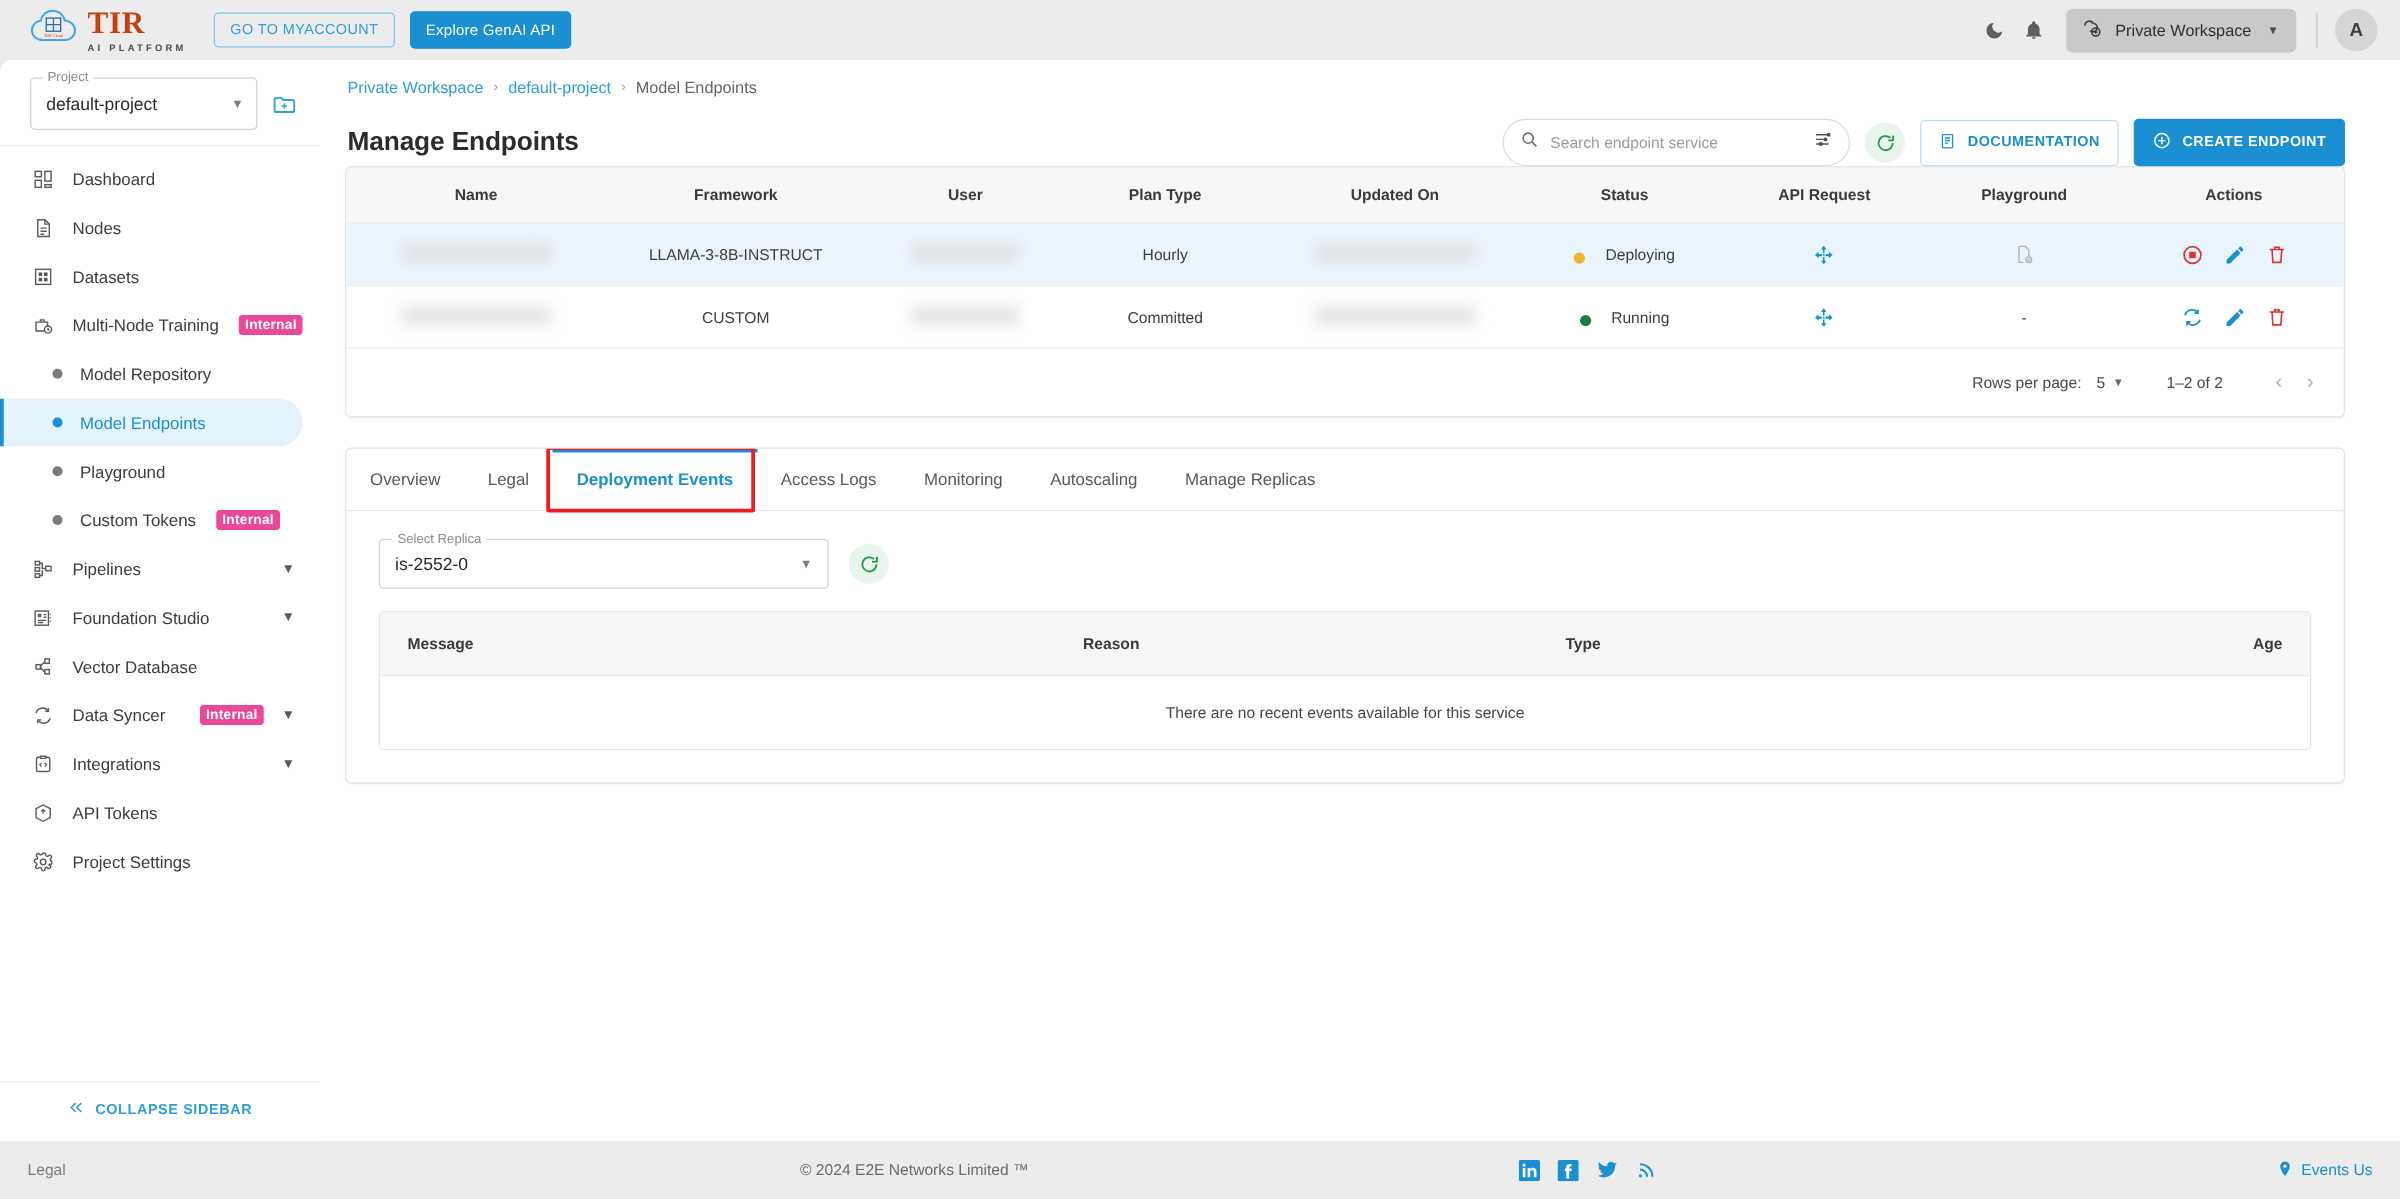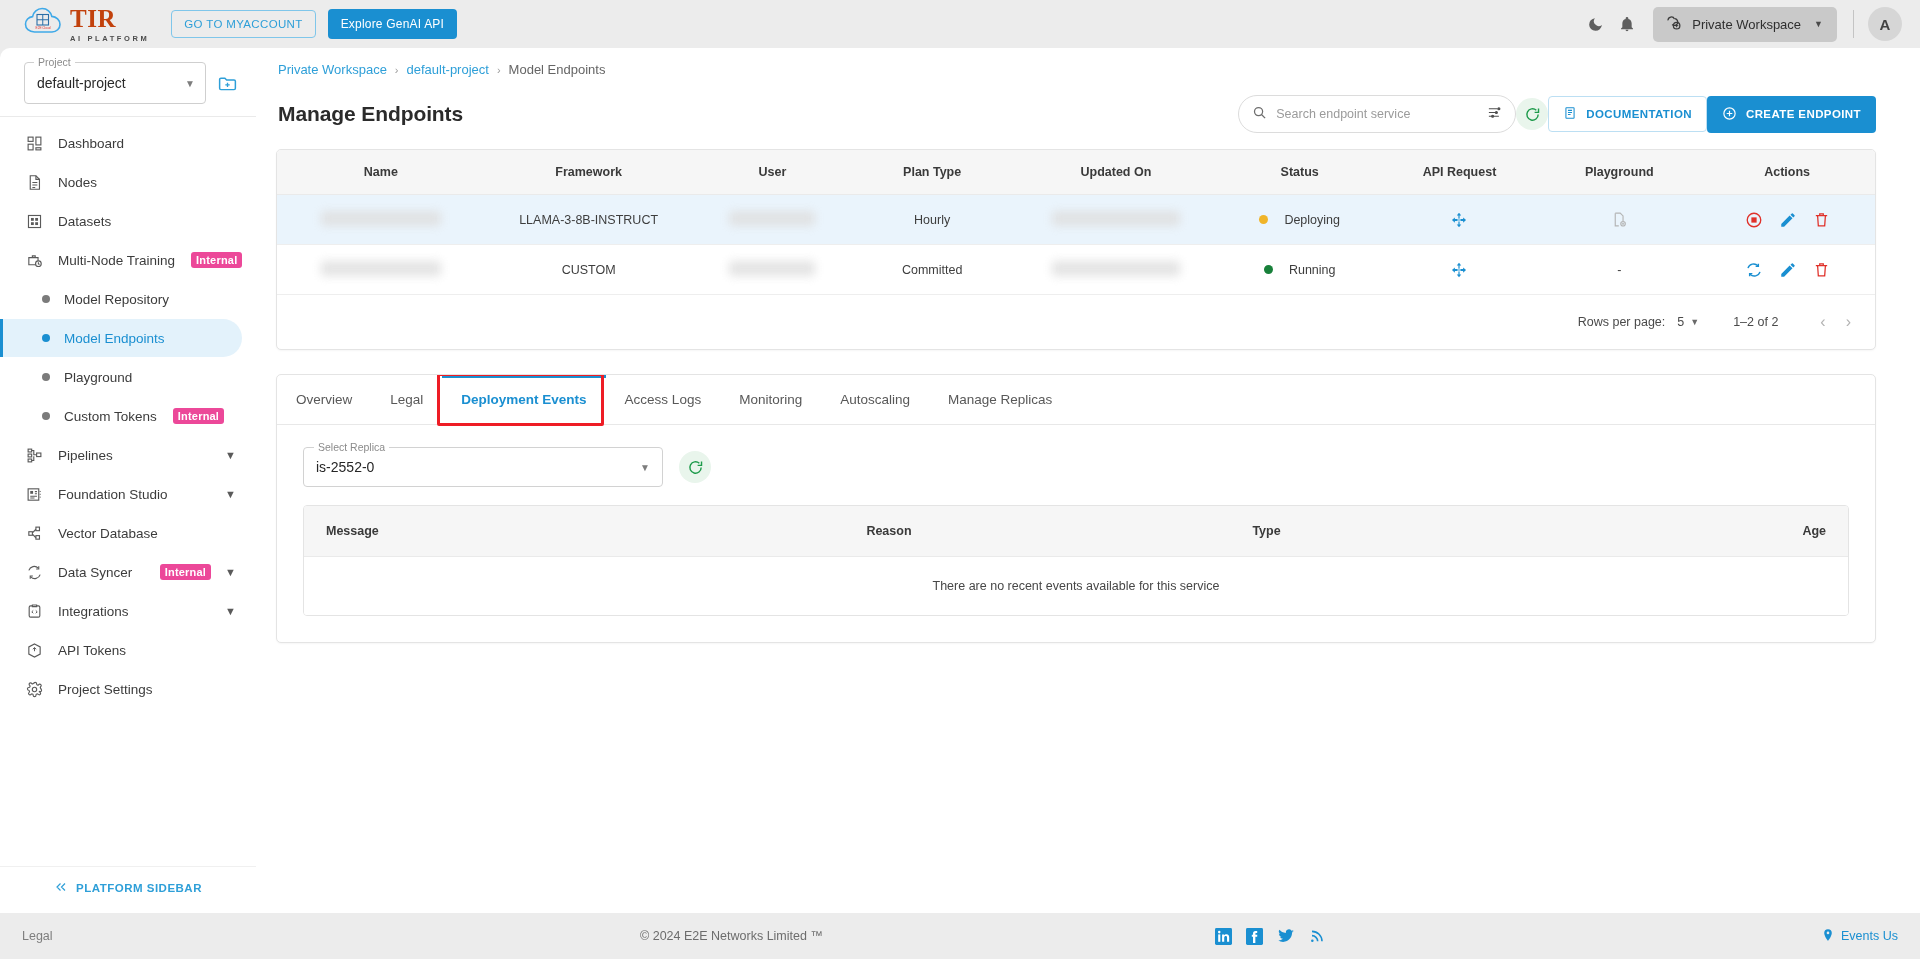--- a/index.html
+++ b/index.html
@@ -143,21 +143,21 @@
   }
   .main-inner { padding: 14px 44px 0 20px; }
 
   .breadcrumb { display:flex; align-items:center; gap: 8px; font-size: 13px; padding-left: 2px; }
   .breadcrumb a { color: #2e9fd8; text-decoration: none; cursor: pointer; }
   .breadcrumb .sep { color: #9b9b9b; font-size: 11px; }
   .breadcrumb .cur { color: #656565; }
 
   .page-title-row { display: flex; align-items: center; margin-top: 18px; padding-left: 2px; }
   .page-title { font-size: 21px; font-weight: 700; color: #2b2b2b; letter-spacing: -.1px; }
-  .title-actions { margin-left: auto; display:flex; align-items:center; }
+  .title-actions { margin-left: auto; display:flex; align-items:center; gap: 12px; }
 
   .searchbox {
     width: 278px; height: 38px;
     border: 1px solid #dcdcdc; border-radius: 19px;
     display:flex; align-items:center; gap: 9px; padding: 0 13px;
     background:#fff;
   }
   .searchbox input {
     flex: 1 1 auto; border: none; outline: none; font-size: 12.5px;
     color: #404040; background: transparent;
@@ -177,21 +177,20 @@
   }
   .btn-create {
     display:flex; align-items:center; gap: 9px;
     border: none; border-radius: 4px; background:#1a8fd1; color:#fff;
     font-size: 11.5px; font-weight: 700; letter-spacing:.4px;
     padding: 10px 15px; cursor:pointer; white-space: nowrap;
   }
 
   
   .card {
-    margin-top: 16px;
     border: 1px solid #e4e4e4; border-radius: 5px;
     background: #fff; overflow: hidden;
     box-shadow: 0 1px 2px rgba(0,0,0,.04);
   }
   table.ep { width: 100%; border-collapse: collapse; table-layout: fixed; }
   table.ep thead th {
     background: #f6f6f6; color: #3a3a3a;
     font-size: 12.5px; font-weight: 700;
     padding: 15px 6px; text-align: center;
     border-bottom: 1px solid #eaeaea;
@@ -203,21 +202,21 @@
     height: 50px;
   }
   tr.row-deploying td { background: #eaf4fc; }
   .blur-cell {
     display: inline-block; height: 15px; width: 120px;
     background: #dfdfdf; border-radius: 2px;
     filter: blur(5px); opacity:.85;
   }
   .blur-cell.w2 { width: 86px; }
   .blur-cell.w3 { width: 128px; }
-  .status-cell { display:flex; align-items:center; justify-content:center; gap: 16px; }
+  .status-cell { display:flex; align-items:flex-end; justify-content:center; gap: 16px; }
   .status-dot { width: 9px; height: 9px; border-radius:50%; flex:0 0 9px; }
   .icon-row { display:flex; align-items:center; justify-content:center; gap: 16px; }
   .act-ico { cursor:pointer; display:flex; align-items:center; justify-content:center; }
   .dash { color:#7a7a7a; }
 
   .pager {
     display:flex; align-items:center; justify-content:flex-end;
     gap: 12px; padding: 18px 20px 18px 0; font-size: 12.5px; color:#4a4a4a;
   }
   .pager .rpp-sel { display:flex; align-items:center; gap:6px; cursor:pointer; }
@@ -519,21 +518,21 @@
           <span class="nav-label">Project Settings</span>
         </div>
       </div>
 
       <div class="collapse-bar">
         <span>
           <svg width="14" height="12" viewBox="0 0 24 24" fill="none" stroke="#2e9fd8" stroke-width="2.4">
             <path d="M11 5 4 12l7 7M20 5l-7 7 7 7"></path>
           </svg>
         </span>
-        <span>PLATFORM SIDEBAR</span>
+        <span>COLLAPSE SIDEBAR</span>
       </div>
     </div>
 
     <div class="main">
       <div class="main-inner">
 
         <div class="breadcrumb">
           <a>Private Workspace</a>
           <span class="sep">›</span>
           <a>default-project</a>

